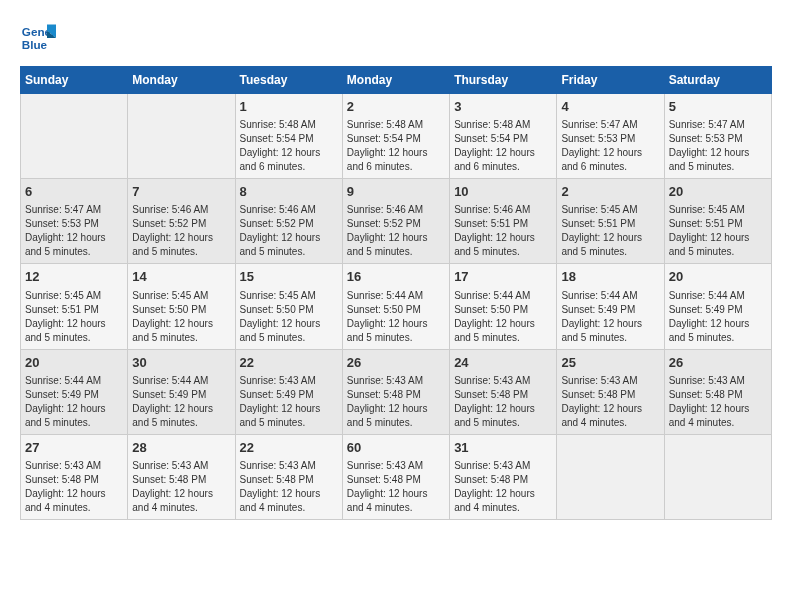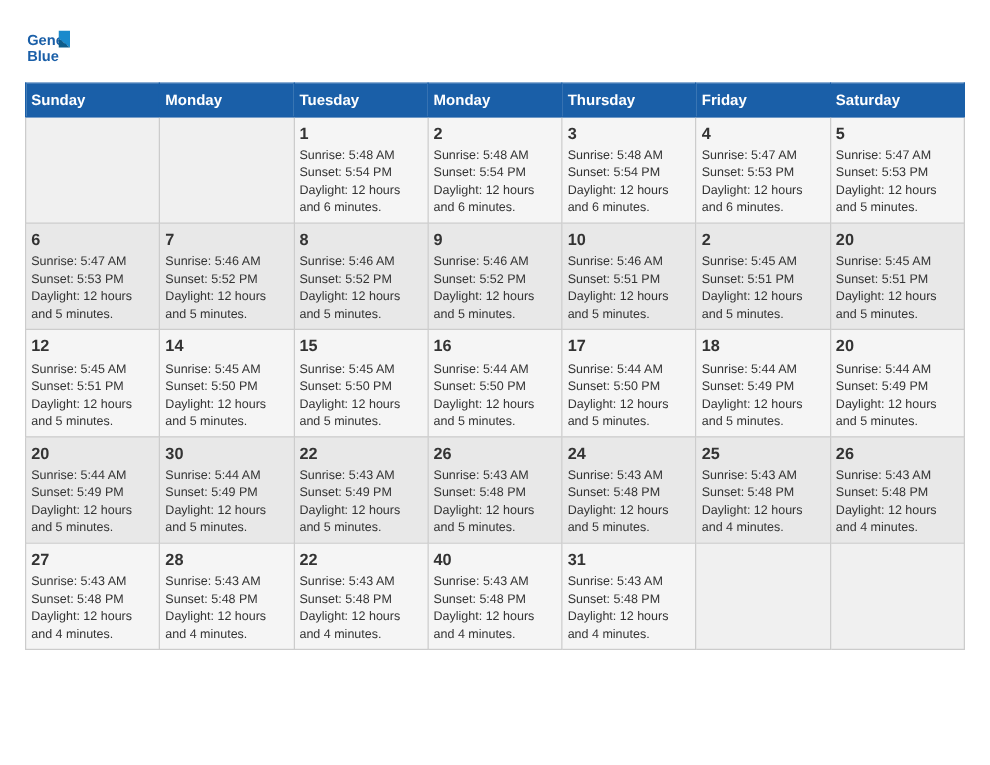--- a/index.html
+++ b/index.html
@@ -327,21 +327,21 @@
 and 4 minutes.</div>
         </td>
         <td>
           <span class="day-number">22</span>
           <div class="day-info" style="white-space: pre-line;">Sunrise: 5:43 AM
 Sunset: 5:48 PM
 Daylight: 12 hours
 and 4 minutes.</div>
         </td>
         <td>
-          <span class="day-number">40</span>
+          <span class="day-number">60</span>
           <div class="day-info" style="white-space: pre-line;">Sunrise: 5:43 AM
 Sunset: 5:48 PM
 Daylight: 12 hours
 and 4 minutes.</div>
         </td>
         <td>
           <span class="day-number">31</span>
           <div class="day-info" style="white-space: pre-line;">Sunrise: 5:43 AM
 Sunset: 5:48 PM
 Daylight: 12 hours

